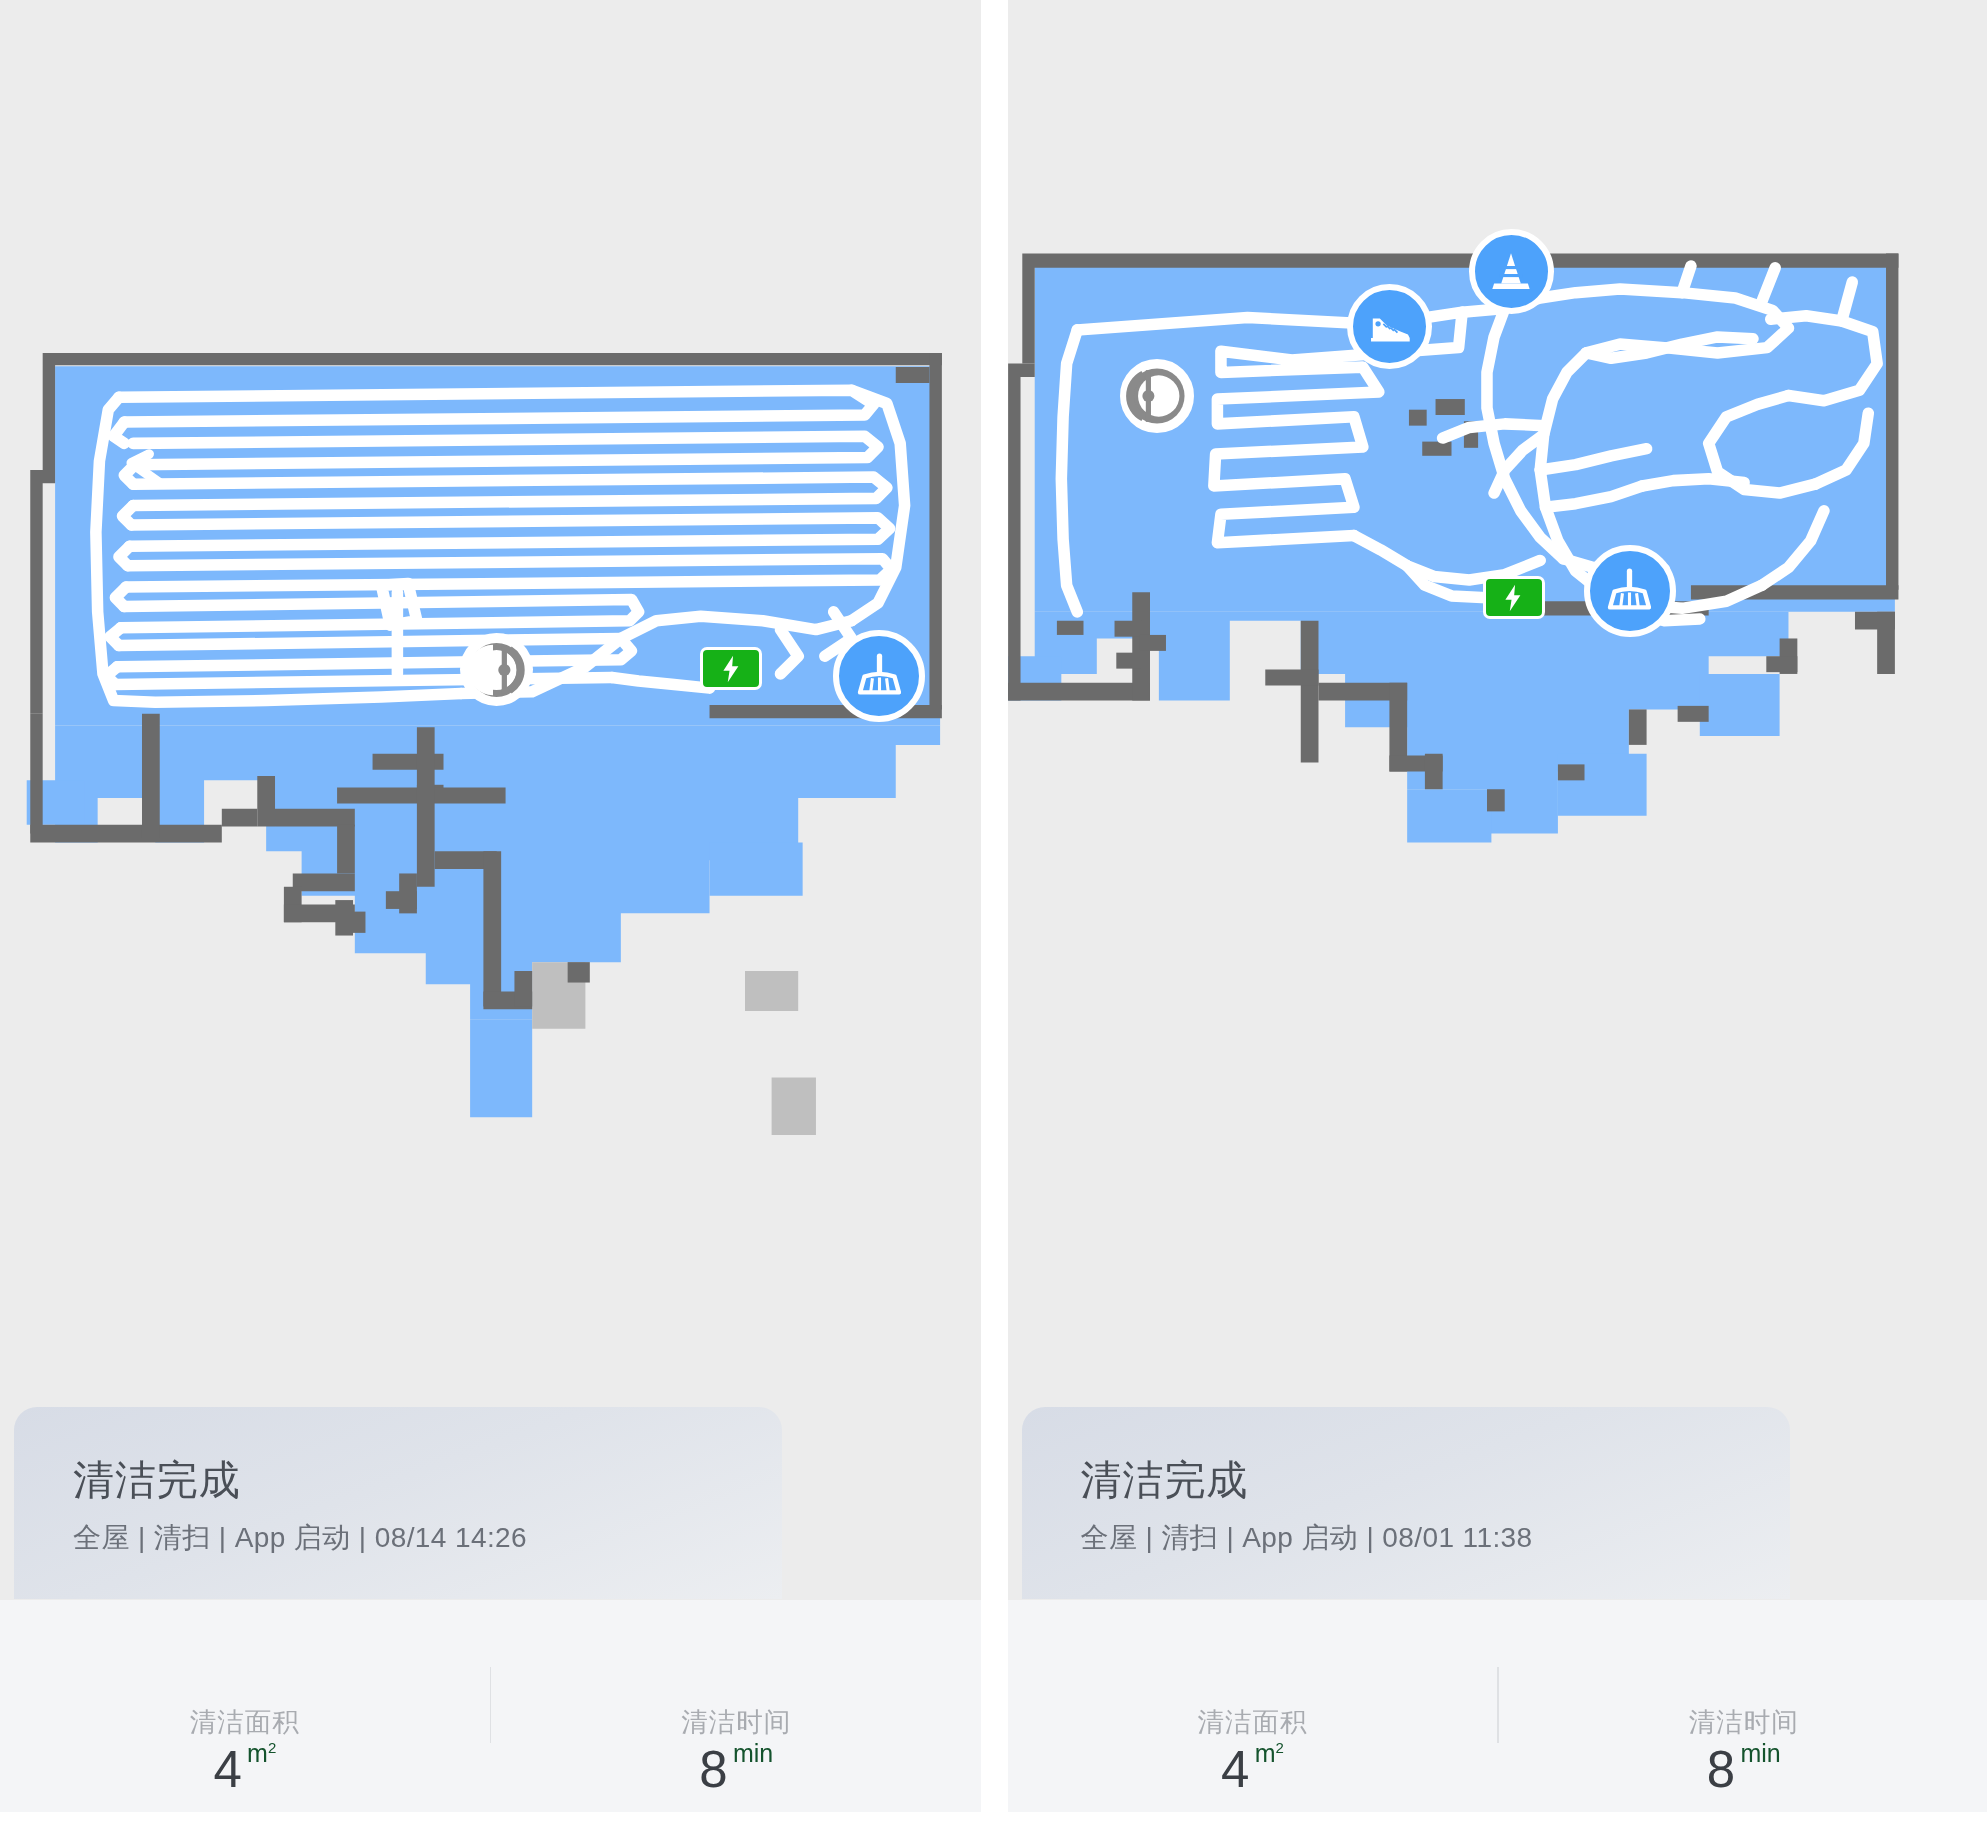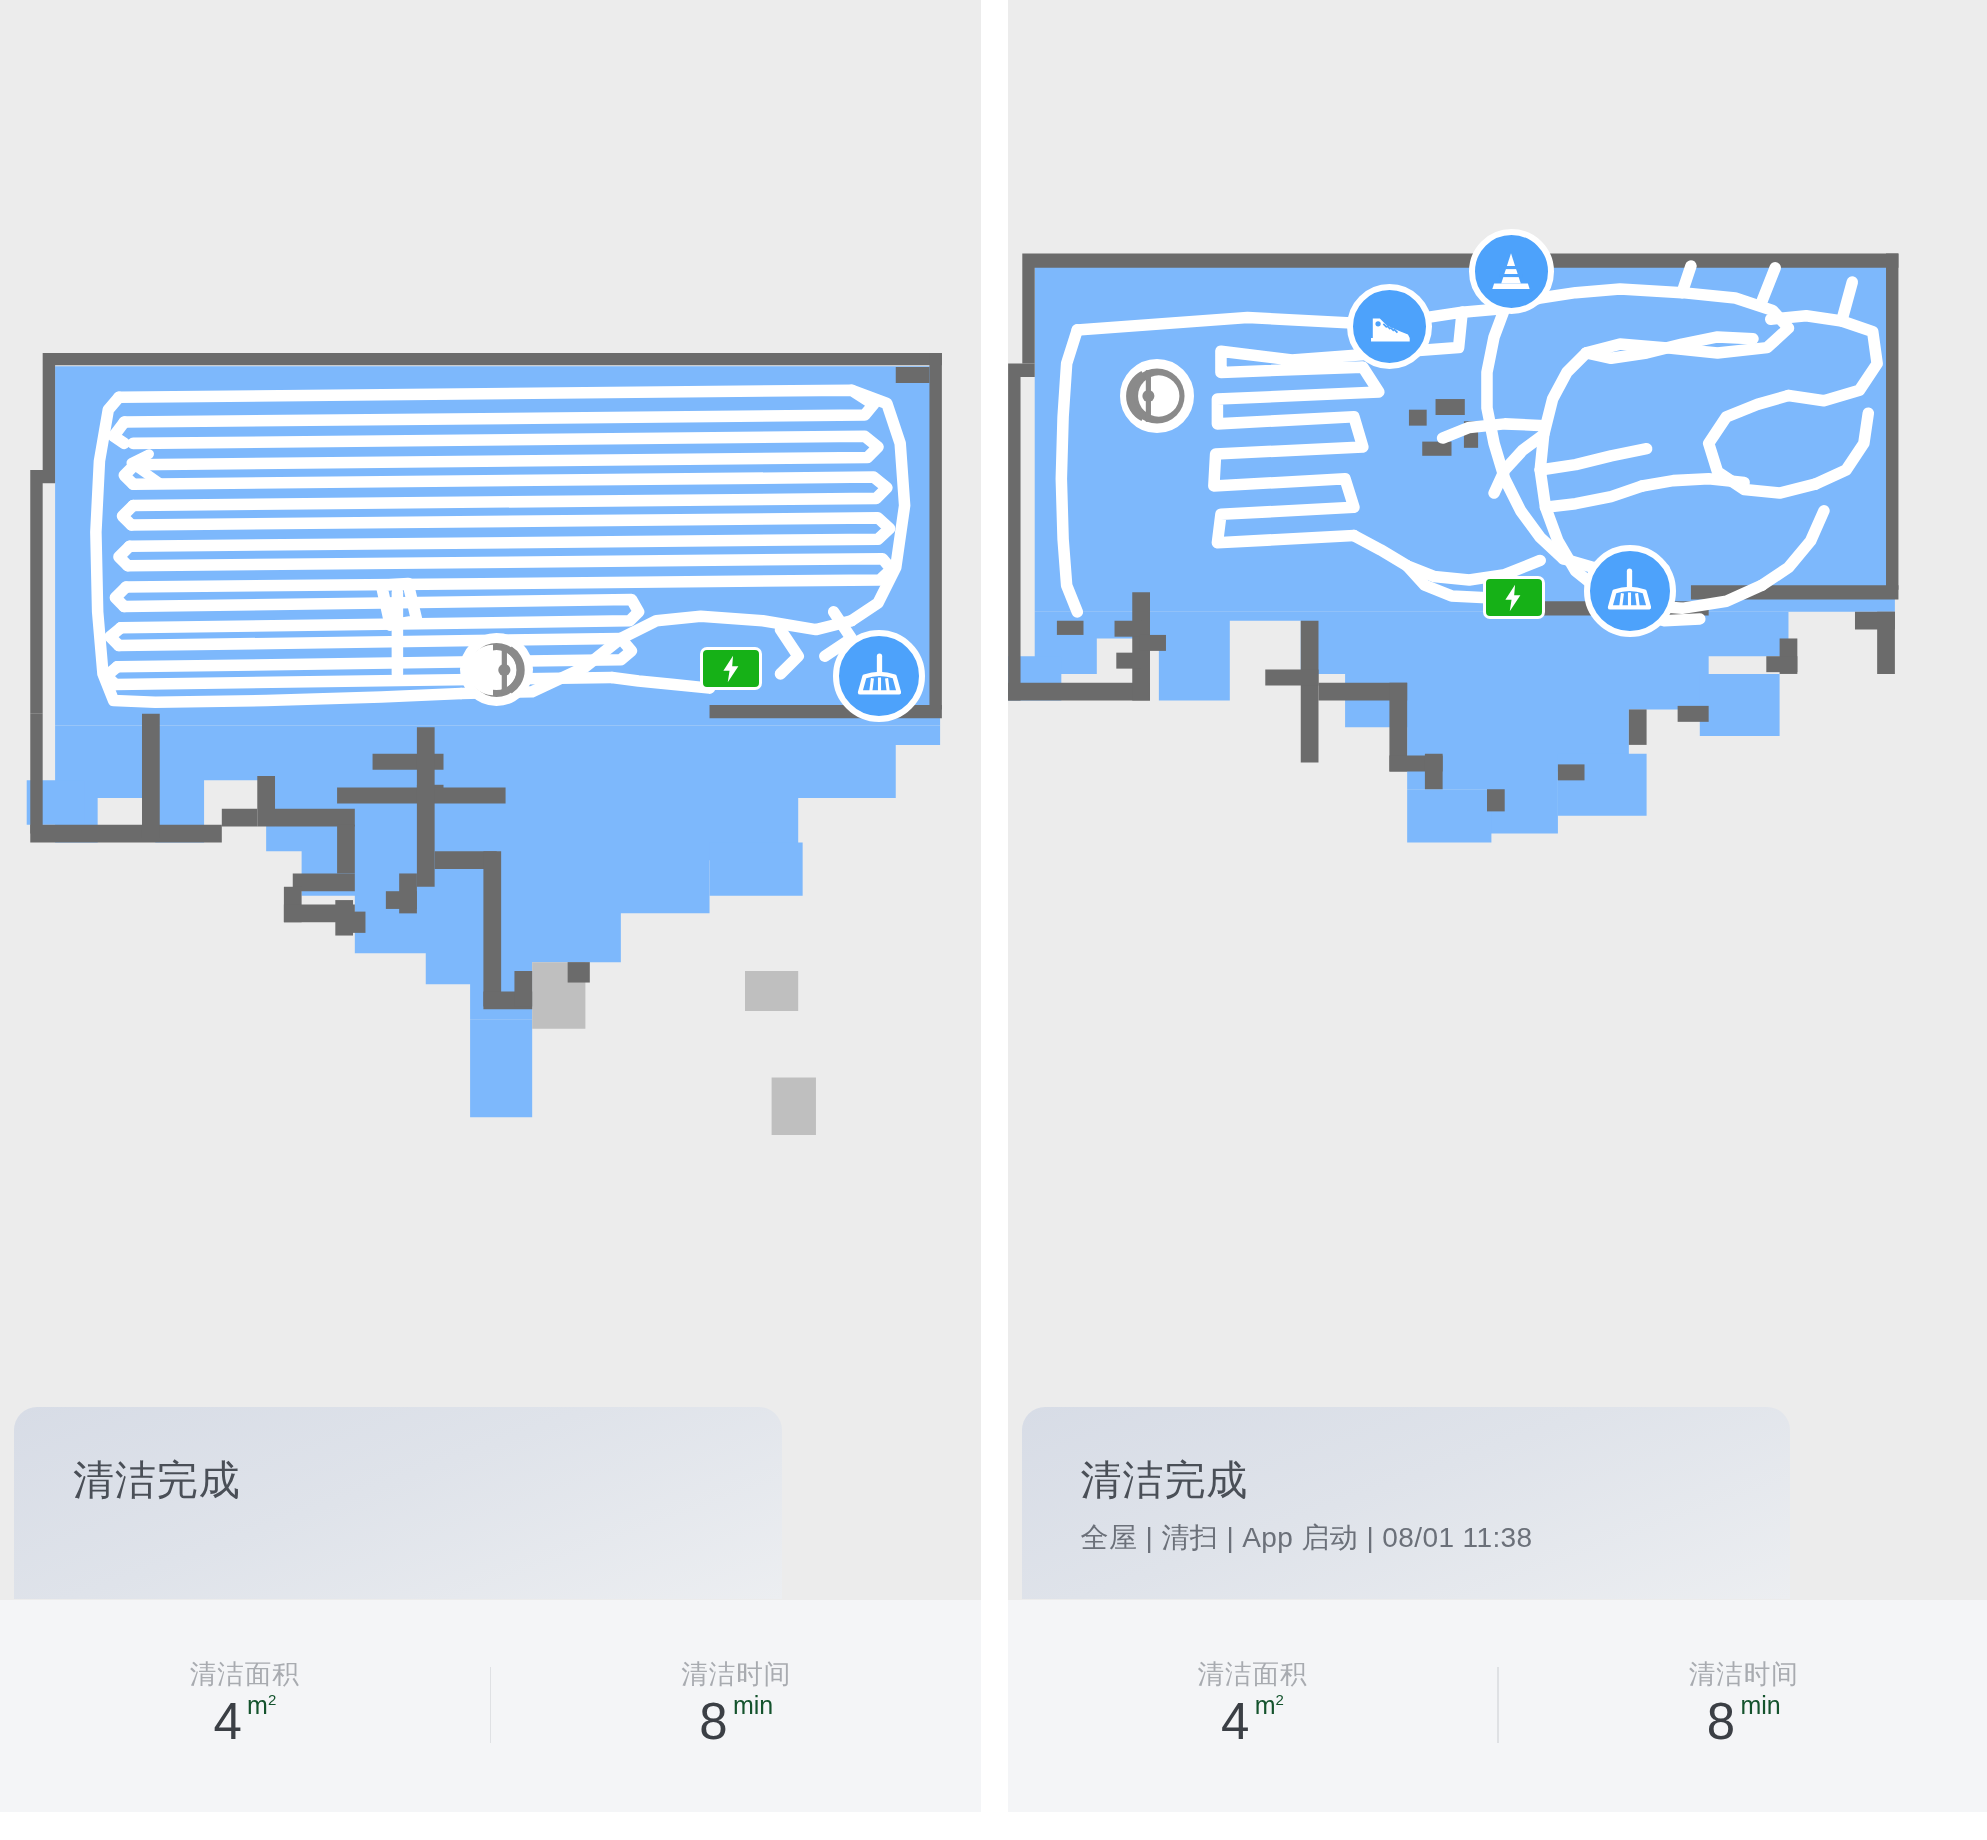--- a/index.html
+++ b/index.html
@@ -111,20 +111,21 @@
     height: 213px;
     background: #f4f5f7;
     display: flex;
     align-items: flex-start;
   }
   .stat {
     flex: 1 1 0;
     text-align: center;
     padding-top: 56px;
     position: relative;
+    margin-top: 48px;
   }
   .stat-label {
     font-size: 26.6px;
     color: #a8abb0;
     letter-spacing: 0.9px;
     display: block;
     margin-bottom: 3.5px;
   }
   .stat-value {
     display: inline-flex;
@@ -267,20 +268,21 @@
         <svg width="53" height="53" viewBox="0 0 60 60">
           <path d="M30 7 L30 26" stroke="#ffffff" stroke-width="6" stroke-linecap="round" fill="none"></path>
           <path d="M13 30 Q30 24 47 30 L52 48 L8 48 Z" fill="none" stroke="#ffffff" stroke-width="5" stroke-linejoin="round"></path>
           <path d="M22 32 L20 48 M30 31 L30 48 M38 32 L40 48" stroke="#ffffff" stroke-width="3.5" fill="none"></path>
         </svg>
       </div>
     </div>
 
     <div class="status-card">
       <div class="status-title">清洁完成</div>
+      <div class="status-sub">全屋 | 清扫 | App 启动 | 08/14 14:26</div>
     </div>
 
     <div class="stats">
       <div class="stat">
         <span class="stat-label">清洁面积</span>
         <span class="stat-value">
           <span class="stat-num">4</span>
           <span class="stat-unit">
             <span>m</span><sup>2</sup>
           </span>

